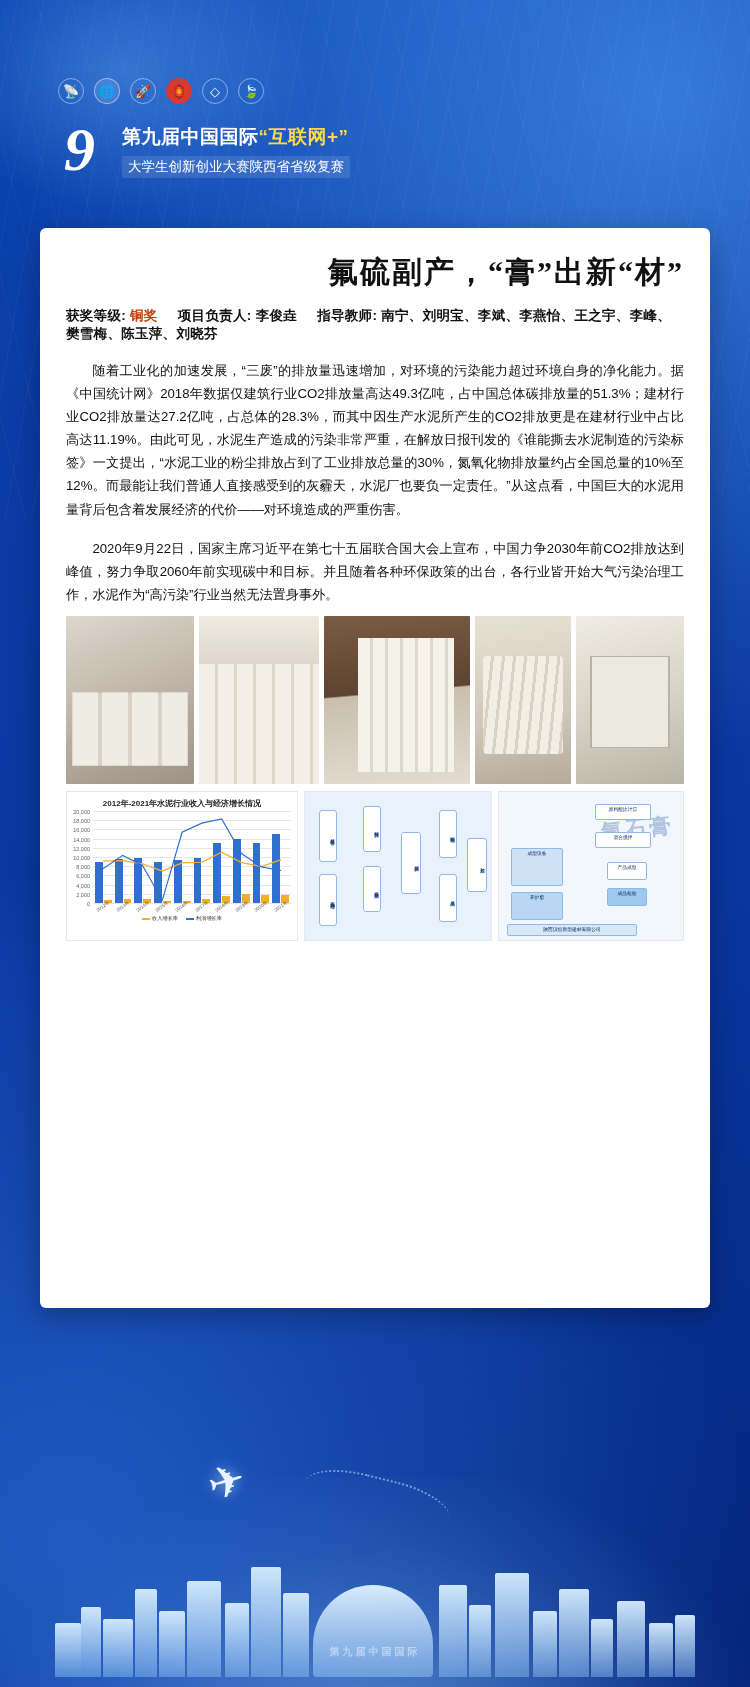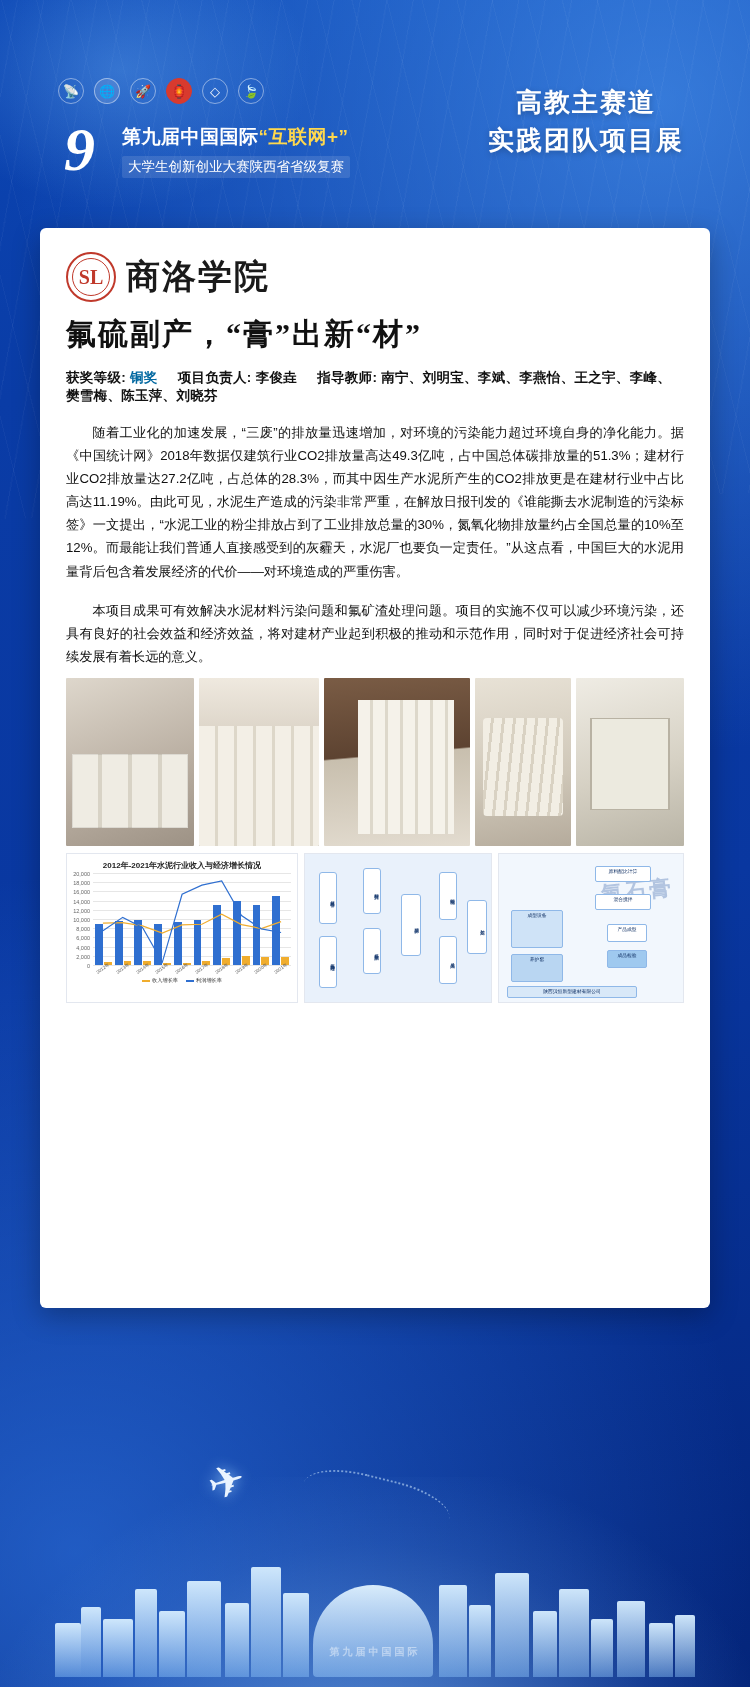--- a/index.html
+++ b/index.html
@@ -146,37 +146,37 @@
   }
   .school-name {
     font-family: "Liberation Serif", serif;
     font-size: 34px;
     font-weight: bold;
     color: #1a1a1a;
     letter-spacing: 2px;
   }
 
   .doc-title {
-    text-align: left;
+    text-align: right;
     font-family: "Liberation Serif", serif;
     font-size: 30px;
     font-weight: bold;
     color: #111;
     letter-spacing: 2px;
     margin: 6px 0 14px 0;
   }
 
   .meta-line {
     font-size: 13.5px;
     color: #111;
     font-weight: bold;
     margin-bottom: 8px;
     letter-spacing: .3px;
   }
-  .meta-line .award { color: #0369a1; }
+  .meta-line .award { color: #c2410c; }
   .meta-line .sep { display: inline-block; width: 12px; }
 
   .body-text p {
     margin: 16px 0 7px 0;
     font-size: 13.2px;
     line-height: 1.75;
     color: #111;
     text-align: justify;
     text-indent: 2em;
   }
@@ -402,51 +402,41 @@
     </div>
 
     <div class="logo-block">
       <div class="big-nine">9</div>
       <div class="logo-line1">
         <span>第九届</span><span>中国国际</span><span class="ylw">“互联网+”</span>
       </div>
       <div class="logo-line2">大学生创新创业大赛陕西省省级复赛</div>
     </div>
 
-    <div class="title-right">
-      <div>高教主赛道</div>
-      <div>实践团队项目展</div>
-    </div>
   </div>
 
   <div class="card">
 
-    <div class="school">
-      <div class="school-seal">
-        <span class="ch">SL</span>
-      </div>
-      <div class="school-name">商洛学院</div>
-    </div>
 
     <div class="doc-title">氟硫副产，“膏”出新“材”</div>
 
     <div class="meta-line">
       <span>获奖等级:</span>
       <span class="award">铜奖</span>
       <span class="sep"></span>
       <span>项目负责人:</span>
       <span>李俊垚</span>
       <span class="sep"></span>
       <span>指导教师:</span>
       <span>南宁、刘明宝、李斌、李燕怡、王之宇、李峰、樊雪梅、陈玉萍、刘晓芬</span>
     </div>
 
     <div class="body-text">
       <p>随着工业化的加速发展，“三废”的排放量迅速增加，对环境的污染能力超过环境自身的净化能力。据《中国统计网》2018年数据仅建筑行业CO2排放量高达49.3亿吨，占中国总体碳排放量的51.3%；建材行业CO2排放量达27.2亿吨，占总体的28.3%，而其中因生产水泥所产生的CO2排放更是在建材行业中占比高达11.19%。由此可见，水泥生产造成的污染非常严重，在解放日报刊发的《谁能撕去水泥制造的污染标签》一文提出，“水泥工业的粉尘排放占到了工业排放总量的30%，氮氧化物排放量约占全国总量的10%至12%。而最能让我们普通人直接感受到的灰霾天，水泥厂也要负一定责任。”从这点看，中国巨大的水泥用量背后包含着发展经济的代价——对环境造成的严重伤害。</p>
-      <p>本项目成果可有效解决水泥材料污染问题和氟矿渣处理问题。项目的实施不仅可以减少环境污染，还具有良好的社会效益和经济效益，将对建材产业起到积极的推动和示范作用，同时对于促进经济社会可持续发展有着长远的意义。</p>
+      <p>2020年9月22日，国家主席习近平在第七十五届联合国大会上宣布，中国力争2030年前CO2排放达到峰值，努力争取2060年前实现碳中和目标。并且随着各种环保政策的出台，各行业皆开始大气污染治理工作，水泥作为“高污染”行业当然无法置身事外。</p>
     </div>
 
     <div class="photos">
       <div class="ph ph-1"></div>
       <div class="ph ph-2"></div>
       <div class="ph ph-3"></div>
       <div class="ph ph-4"></div>
       <div class="ph ph-5"></div>
     </div>
 

